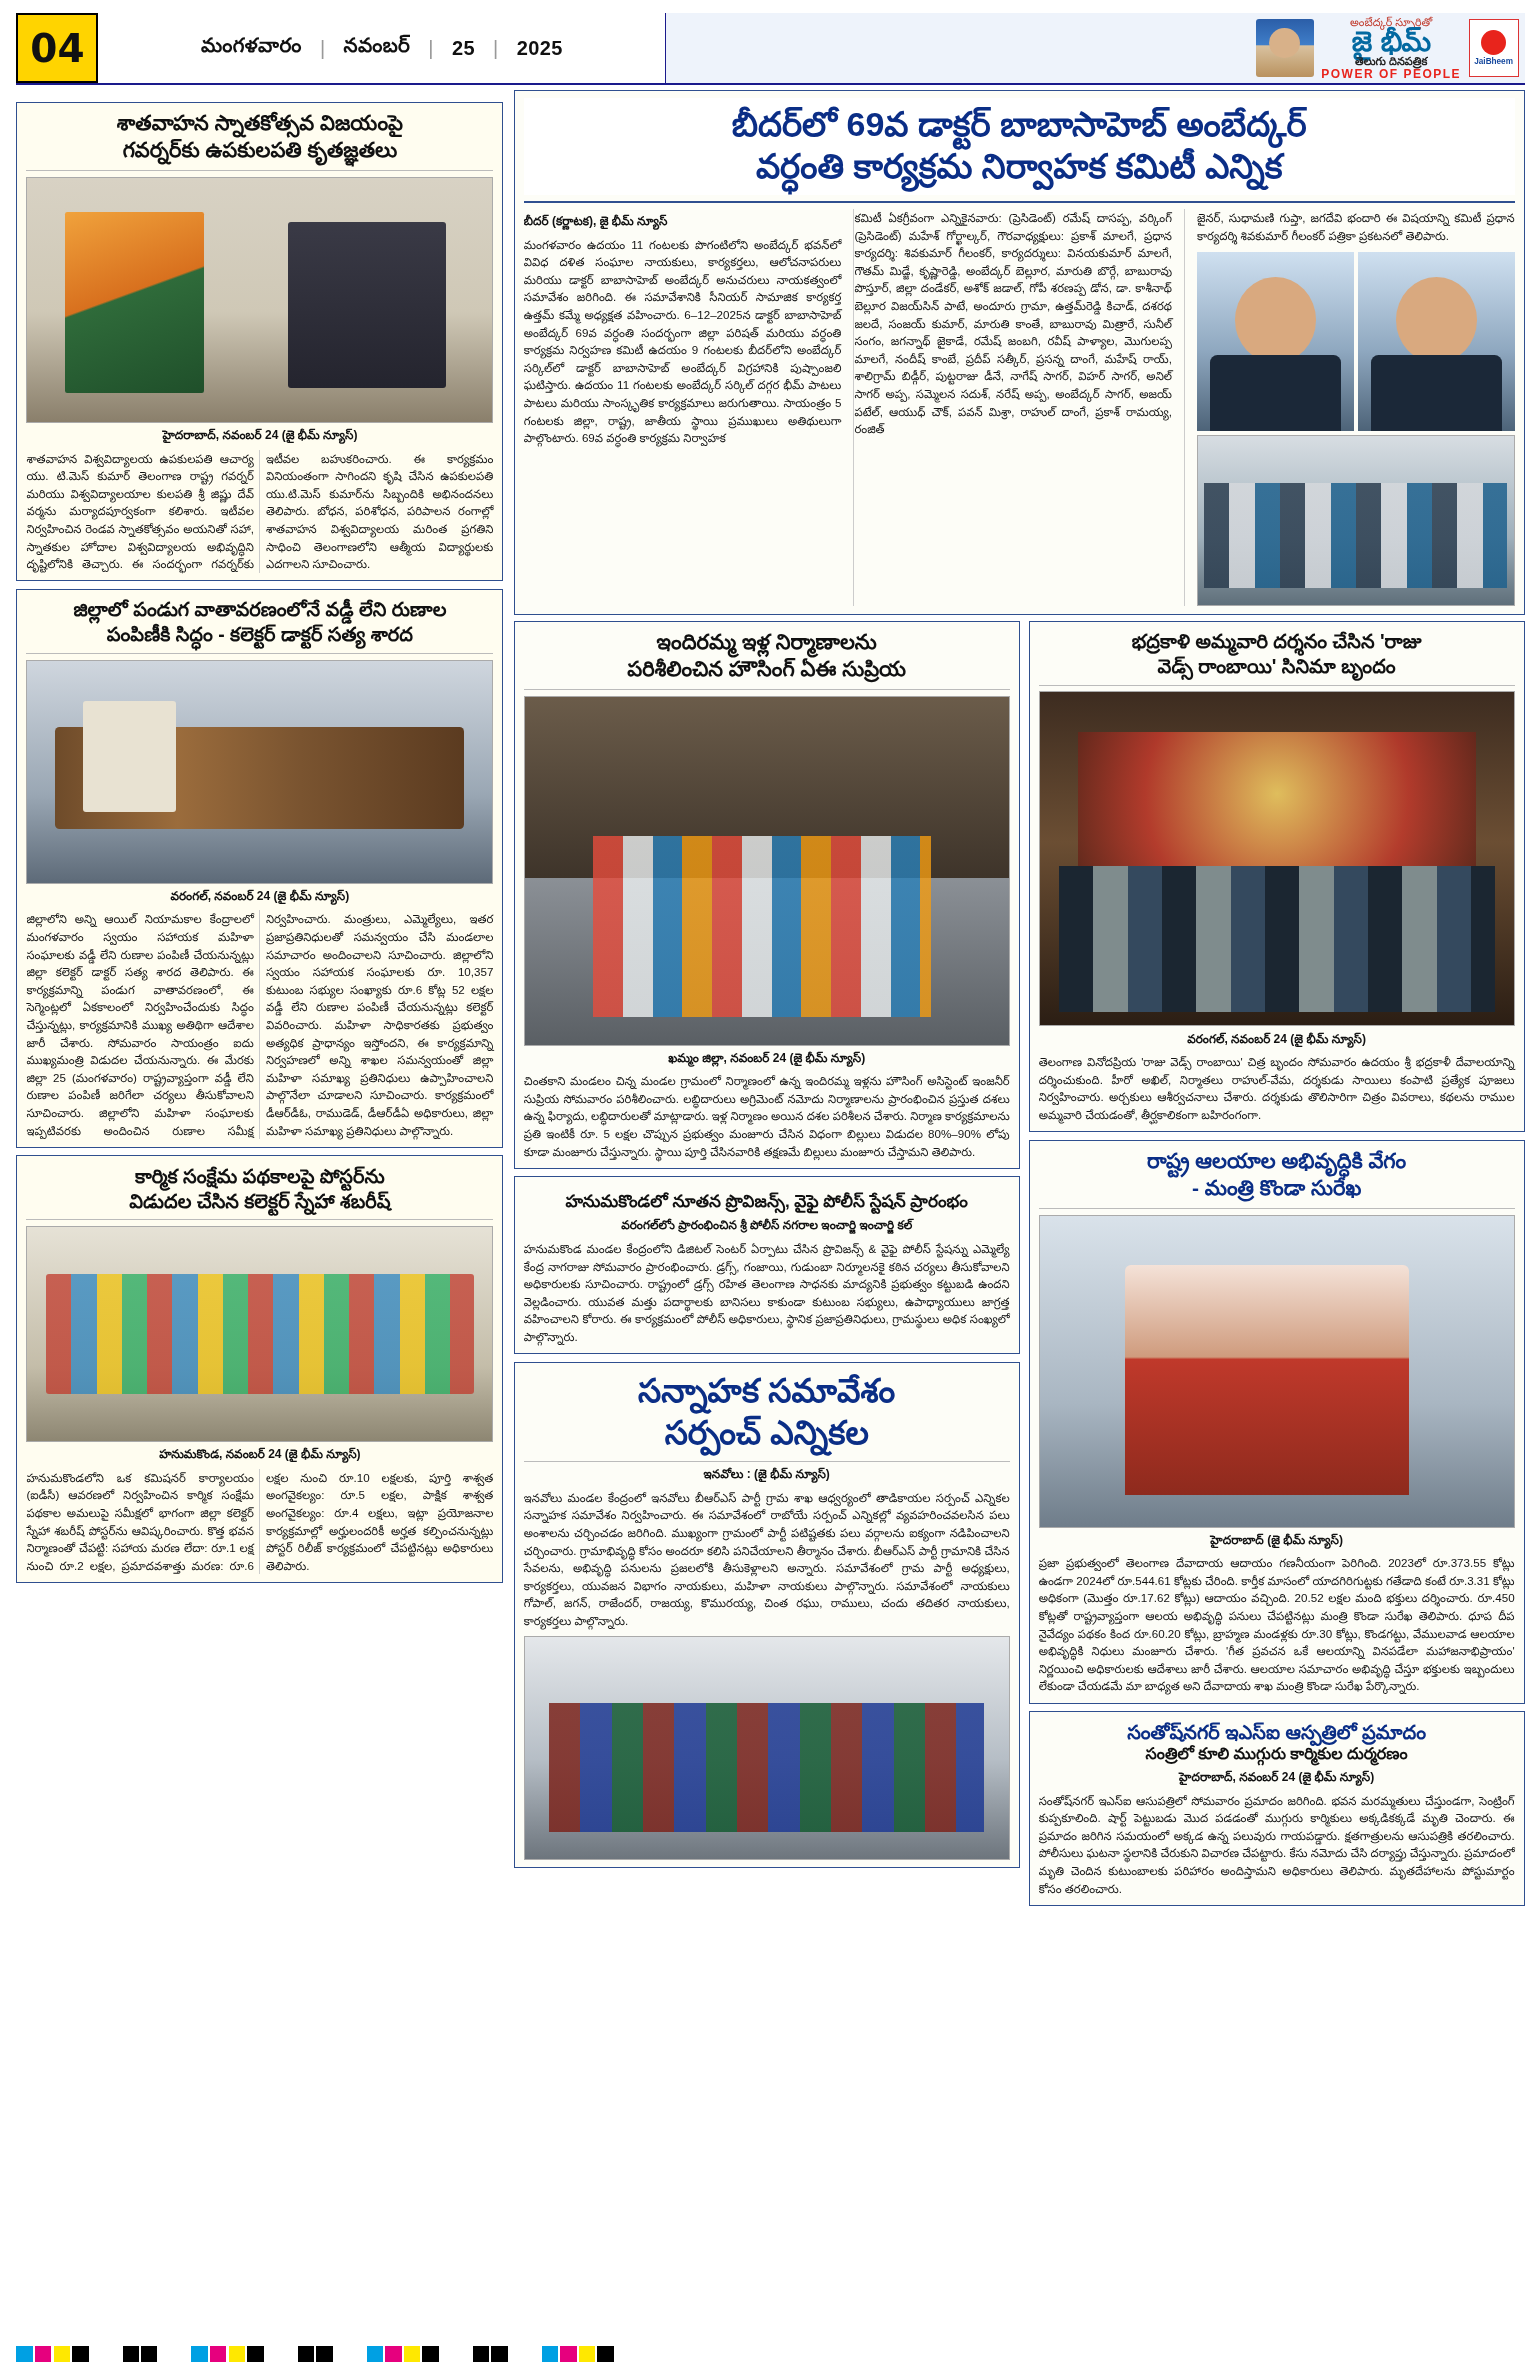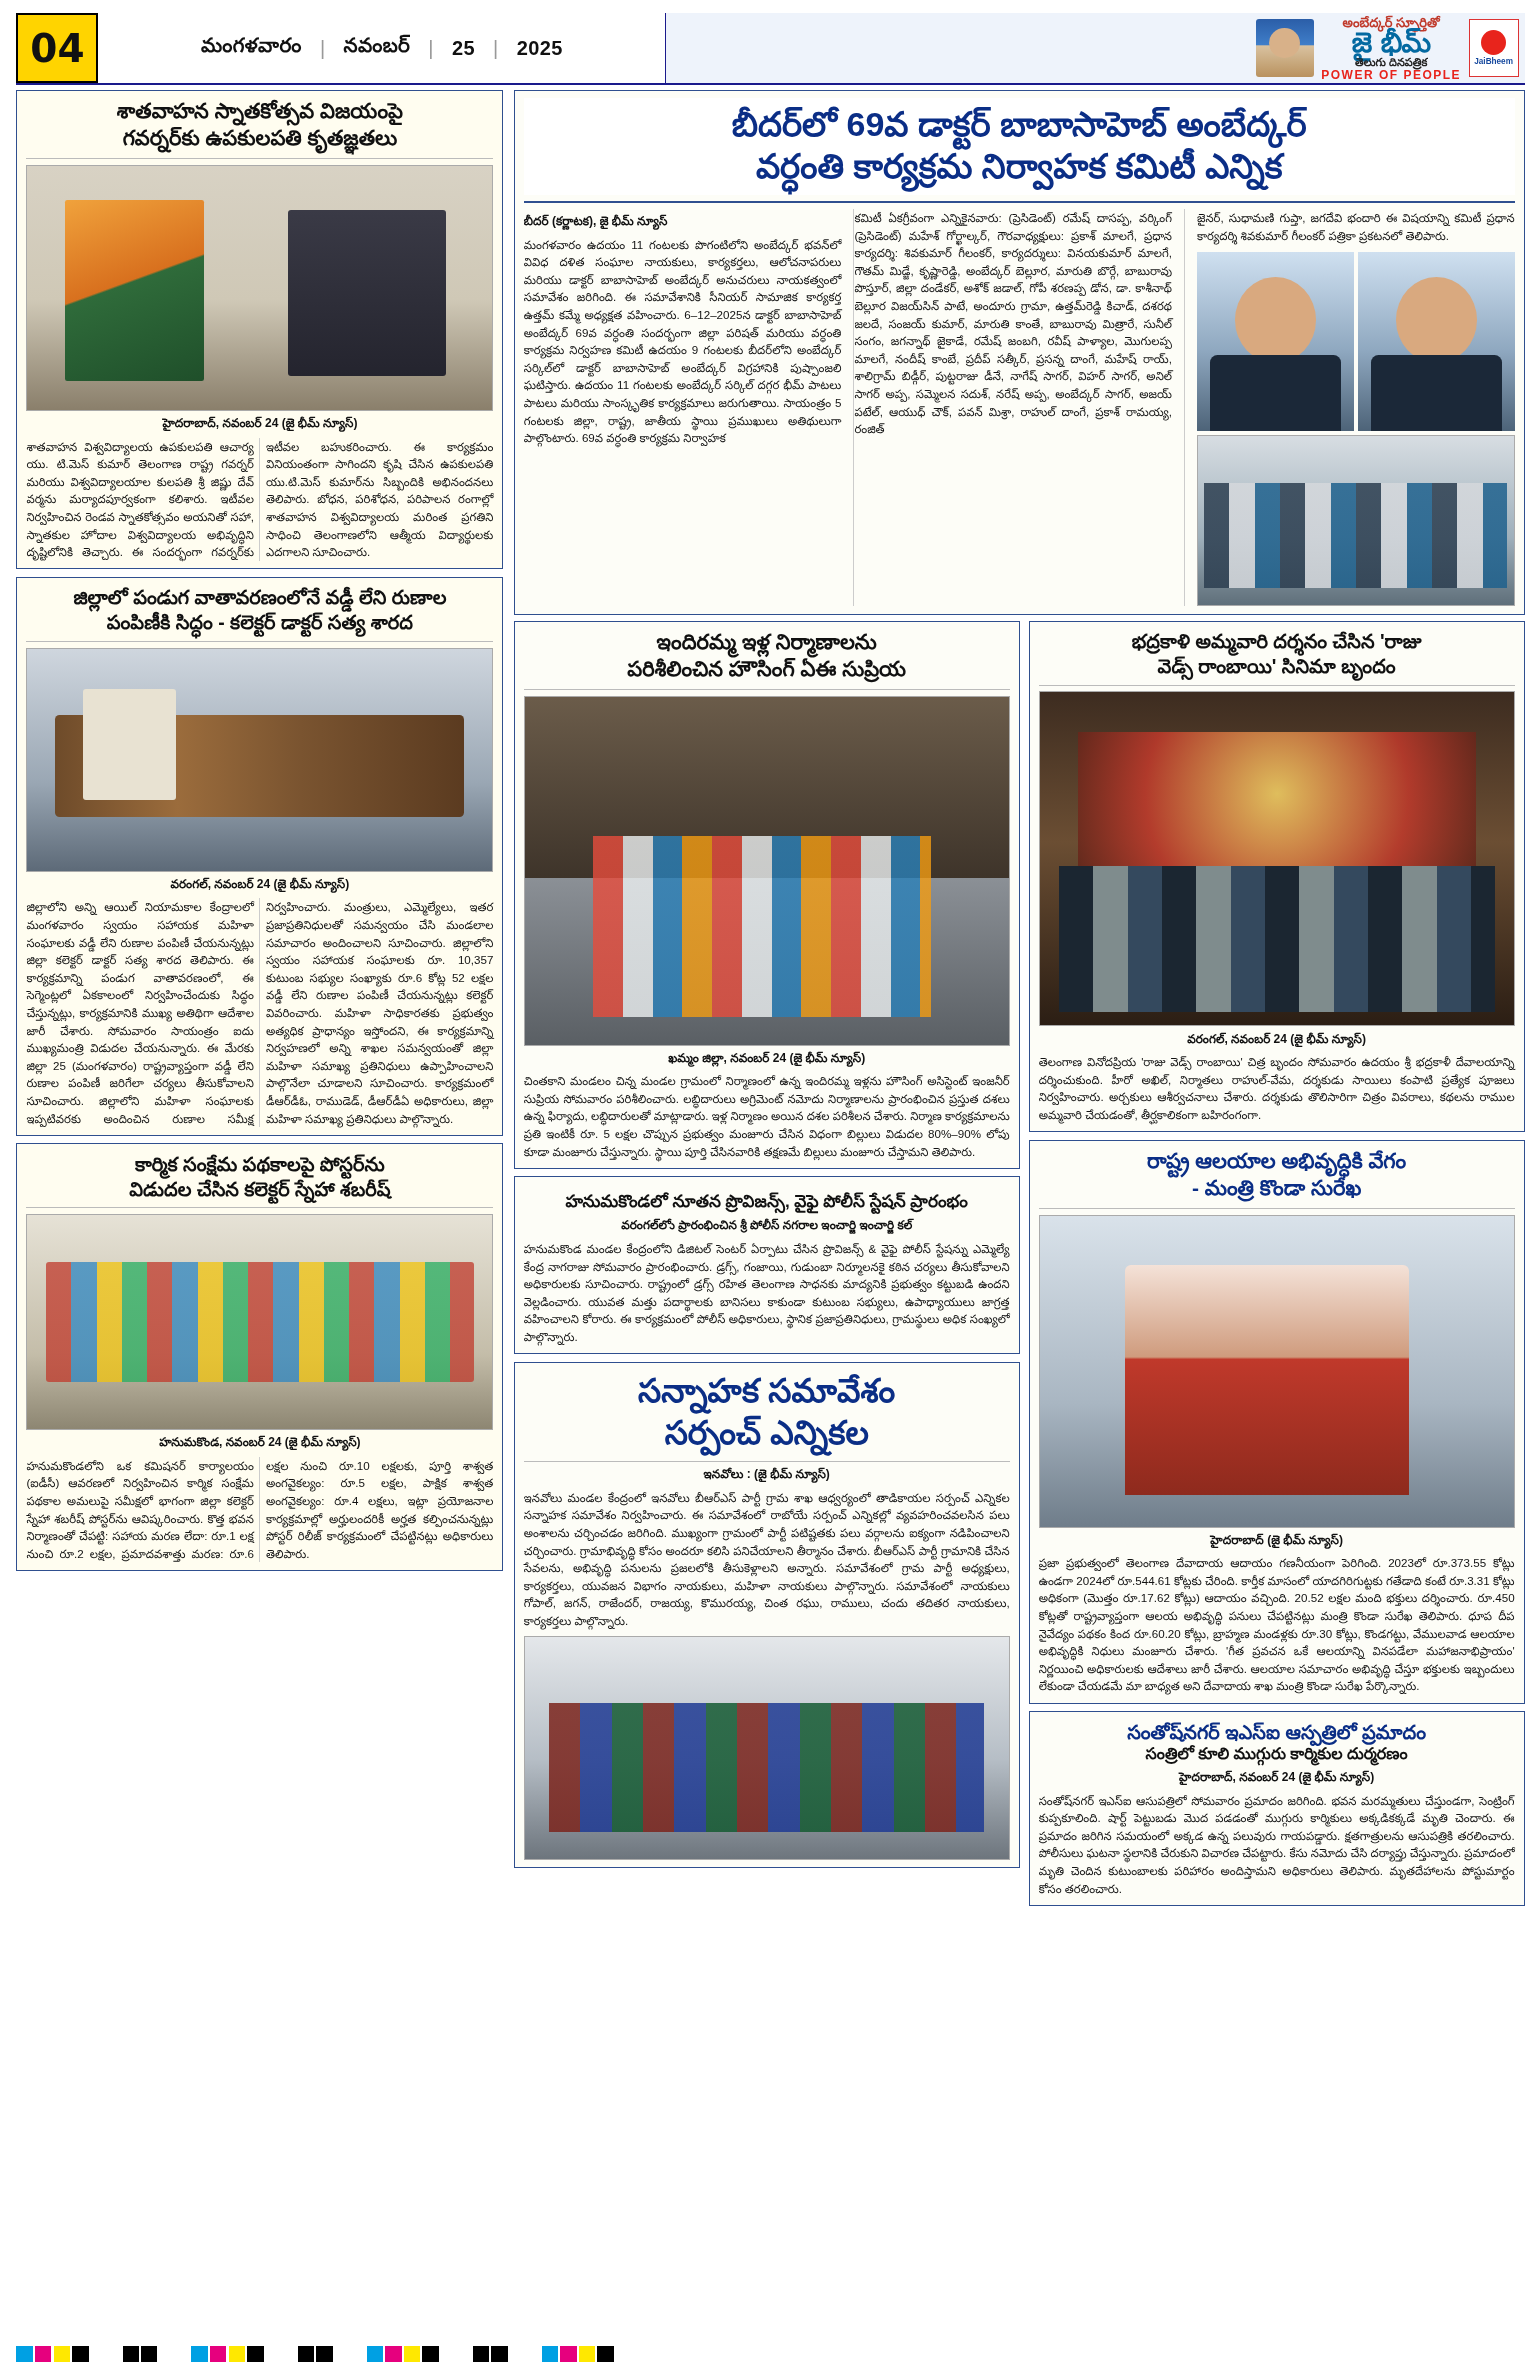--- a/index.html
+++ b/index.html
@@ -62,21 +62,21 @@
   .mast-face {
     width: 58px; height: 58px; border-radius: 3px;
     background: linear-gradient(#2b5ea8 0%, #3f7ec9 45%, #d9c2a0 46%, #b9925f 100%);
     position: relative; overflow: hidden; flex: 0 0 auto;
   }
   .mast-face:after {
     content:""; position:absolute; left:13.4px; top:9px; width:31px; height:30px;
     border-radius:50%; background:#d8b189;
   }
   .mast-title-wrap { text-align: center; line-height: 1; }
-  .mast-kicker { font-size: 13px; color: #c0392b; font-weight: bold; }
+  .mast-kicker { font-size: 11px; color: #c0392b; font-weight: normal; }
   .mast-title {
     font-size: 28px; font-weight: bold; color: #0369a1;
     font-family: "DejaVu Sans", sans-serif; letter-spacing: -0.7px;
   }
   .mast-sub { font-size: 11.2px; color: #222; font-weight: bold; }
   .mast-band {
     font-size: 12px; font-weight: bold; color: #e8241c;
     letter-spacing: 1.5px; margin-top: 1.5px;
   }
   .mast-logo {
@@ -86,21 +86,21 @@
   }
   .mast-logo .dot { width: 25px; height: 25px; border-radius: 50%; background: #e8241c; }
   .mast-logo .txt { font-size: 8.2px; font-weight: bold; color: #15489e; margin-top: 2.2px; }
 
   
   .content {
     display: flex;
     gap: 10.4px;
     height: 2184px;
   }
-  .col-left { width: 487px; display: flex; flex-direction: column; gap: 7.5px; }
+  .col-left { width: 487px; display: flex; flex-direction: column; gap: 7.5px; margin-top: 12px; }
   .col-right { flex: 1; display: flex; flex-direction: column; gap: 6px; }
 
   .box {
     border: 1.5px solid #2f4f8f;
     background: #fdfdf7;
     padding: 7.5px 9px;
   }
   .box-yellow { background: #fffdf0; }
 
   .hl-te {

